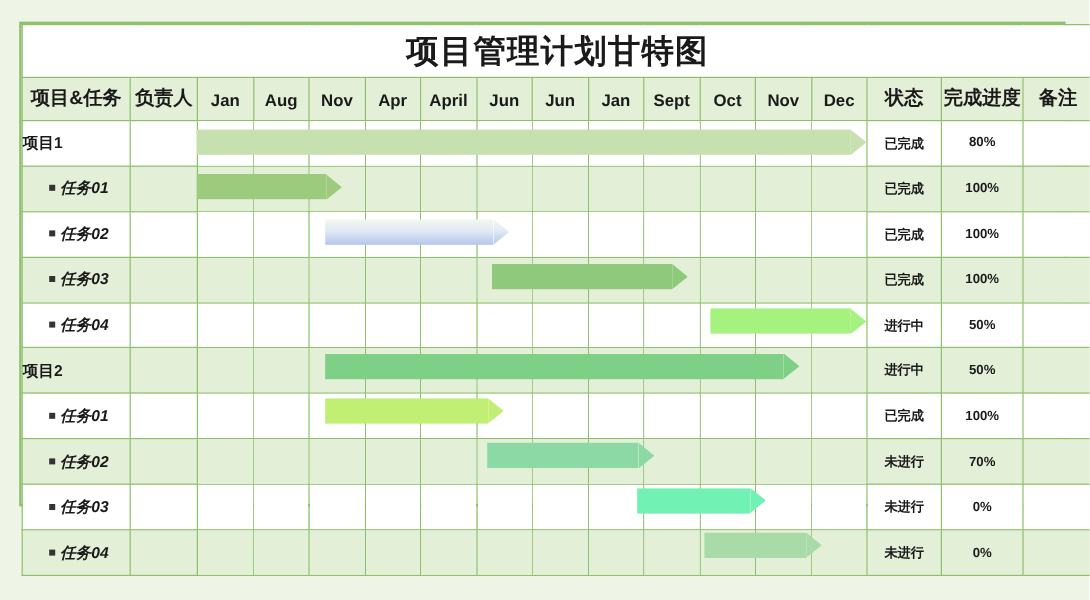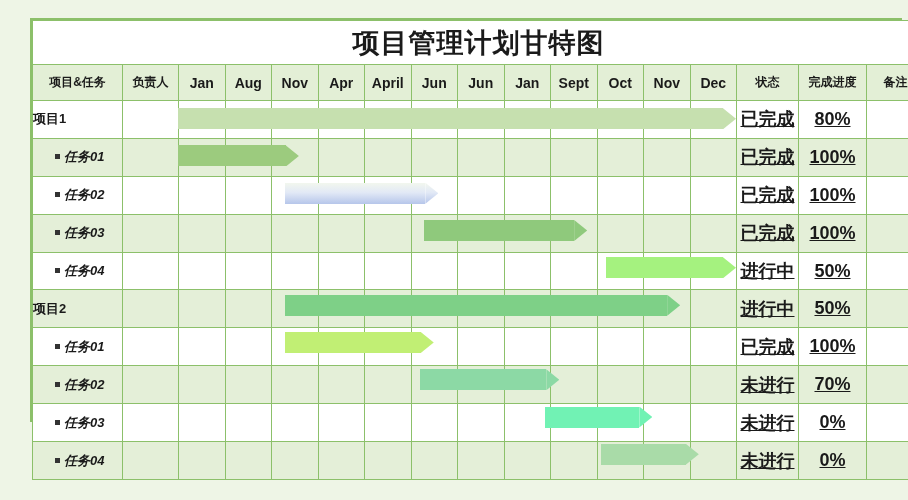--- a/index.html
+++ b/index.html
@@ -17,21 +17,21 @@
   #app {
     position: relative;
     width: 908px;
     height: 500px;
     background: #eef5e6;
     box-sizing: border-box;
   }
 
   #sheet {
     position: absolute;
-    left: 30px;
+    left: 16px;
     top: 18px;
     width: 872px;
     height: 404px;
     background: #ffffff;
     border: 2px solid #8cc06a;
     box-sizing: border-box;
   }
 
   table.gantt {
     border-collapse: collapse;
@@ -63,21 +63,21 @@
     border-right: none;
     border-top: none;
   }
 
   
   .hdr {
     height: 36px;
     background: #e3efd6;
     text-align: center;
     vertical-align: middle;
-    font-size: 12px;
+    font-size: 16px;
     font-weight: bold;
     color: #1a1a1a;
   }
   .hdr.month { font-size: 14px; }
 
   
   tr.row-odd td { background: #ffffff; }
   tr.row-even td { background: #e4efd8; }
 
   td.c-task {
@@ -94,22 +94,21 @@
     background: #333;
     vertical-align: middle;
     margin-right: 4px;
     margin-bottom: 2px;
   }
   td.c-owner { }
   td.c-month { position: relative; }
   td.c-status, td.c-progress {
     text-align: center;
     vertical-align: middle;
-    font-size: 18px;
-    text-decoration: underline;
+    font-size: 11px;
   }
   td.c-note { }
 
   
   #barlayer {
     position: absolute;
     left: 0;
     top: 0;
     width: 868px;
     height: 460px;

